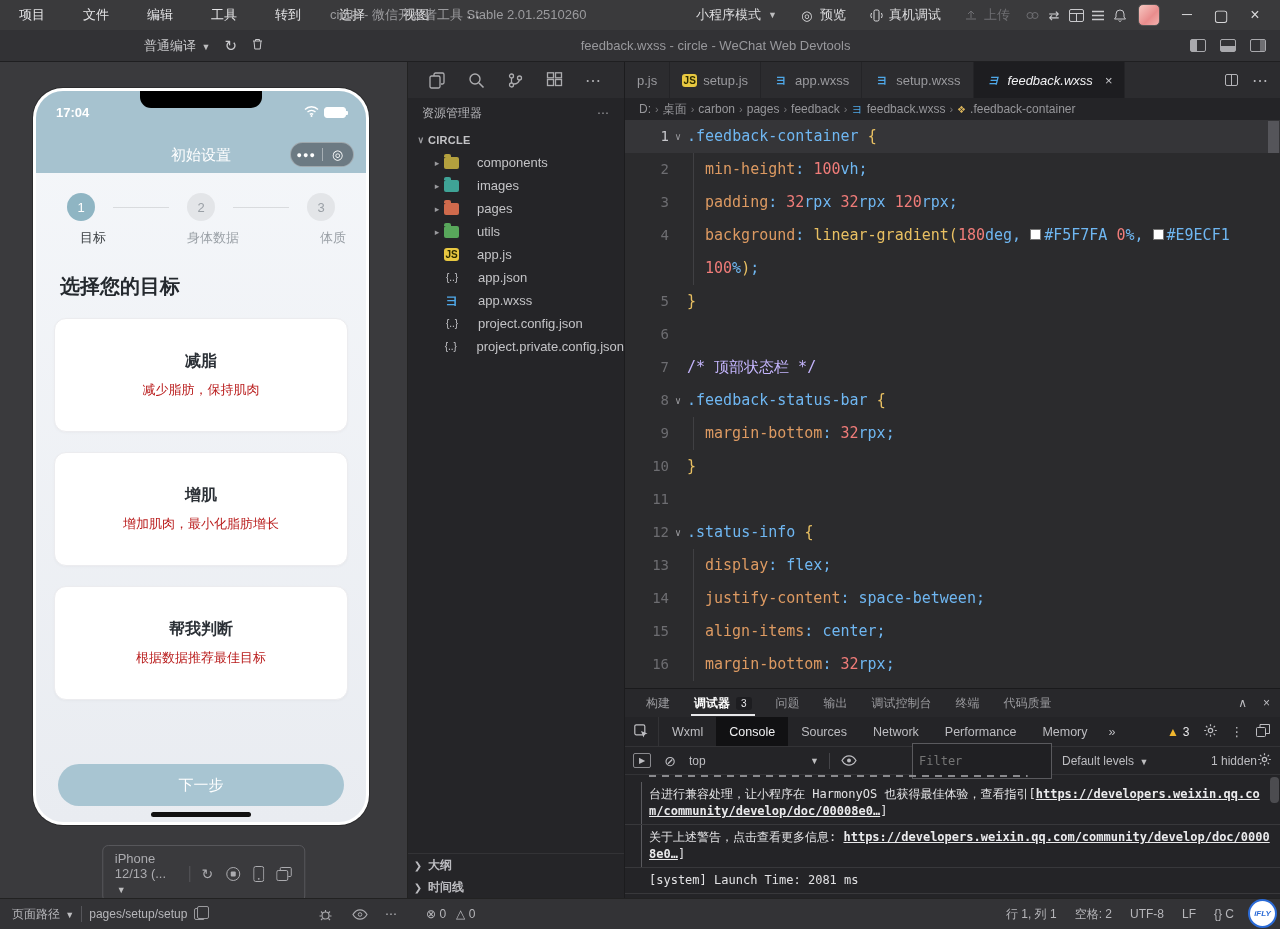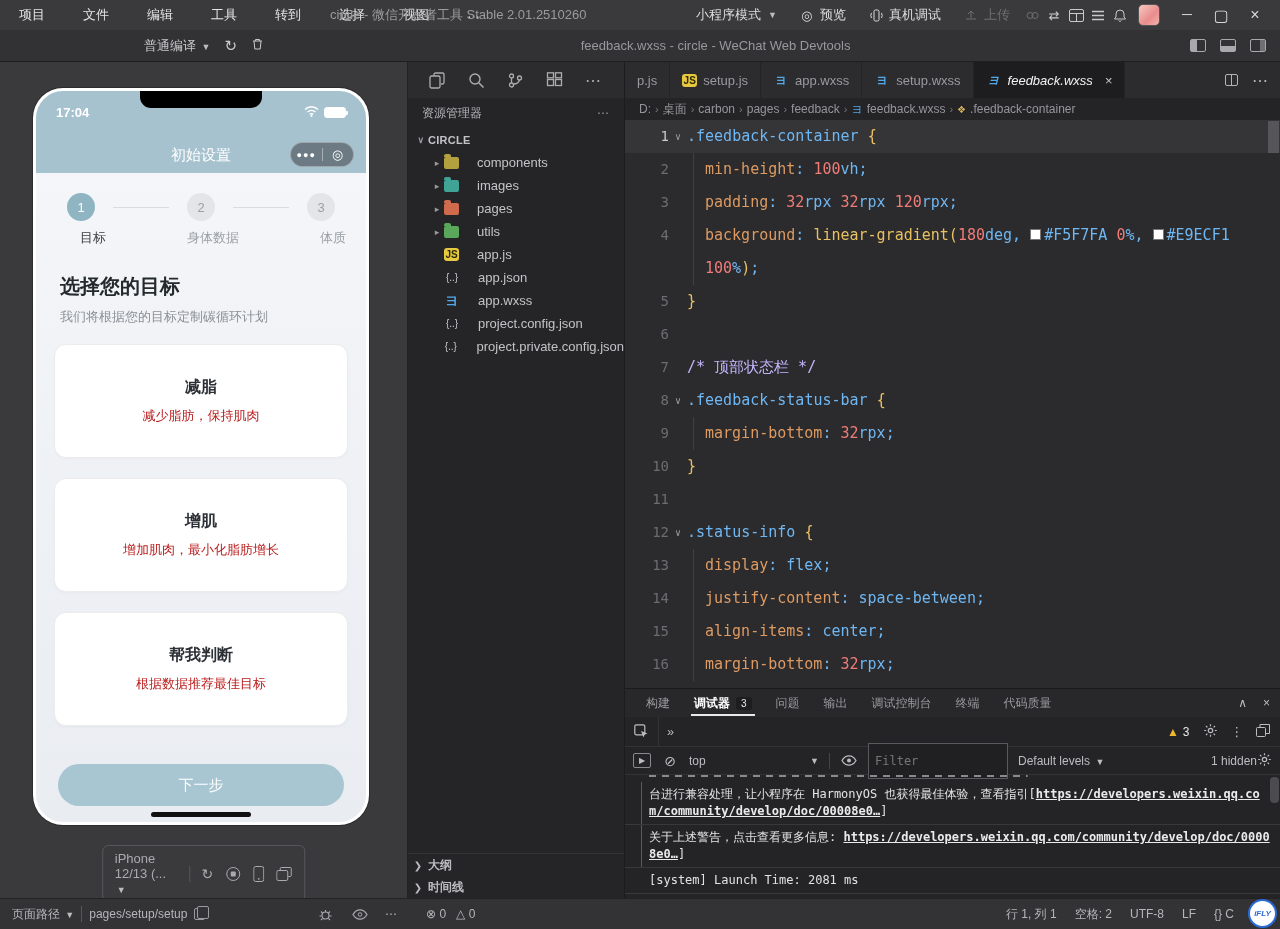--- a/index.html
+++ b/index.html
@@ -143,21 +143,21 @@
   .warnct { color:#e8e8ea; font-size:12px; display:flex; align-items:center; gap:4px; }
   .warn-tri { color:#f0b62e; font-size:12px; }
   .kebab { letter-spacing:0; color:#bdbdc1; }
 
   .console-toolbar { height:28px; display:flex; align-items:center; gap:10px; padding:0 8px; border-bottom:1px solid #333336; color:#bdbdc1; font-size:12px; }
   .ct-ico { display:inline-flex; width:18px; justify-content:center; }
   .ct-box { width:18px; height:15px; border:1px solid #8a8a8e; border-radius:2px; display:flex; align-items:center; justify-content:center; font-size:8px; color:#bdbdc1; }
   .ctx-dd { width:130px; display:flex; align-items:center; }
   .ctx-dd .cv { flex:1; }
   .vsep { width:1px; height:16px; background:#444448; }
-  .filter-input { width:140px; height:36px; background:#202023; border:1px solid #5a5a5e; color:#ddd; font-size:12px; padding:0 6px; outline:none; }
+  .filter-input { width:140px; height:36px; background:#202023; border:1px solid #5a5a5e; color:#ddd; font-size:12px; padding:0 6px; outline:none;margin-left:44px; }
   .ct-right { margin-left:auto; display:flex; align-items:center; }
 
   .console-msgs { flex:1; overflow:hidden; position:relative; font-family:"DejaVu Sans Mono",monospace; font-size:12px; color:#e2e2e4; }
   .clipline { height:7px; overflow:hidden; margin-left:24px;
     background:repeating-linear-gradient(90deg,#8a8a8e 0 7px,transparent 7px 13px);
     background-size:60% 2px; background-position:0 0; background-repeat:no-repeat; }
   .cmsg { padding:4px 10px 4px 24px; border-bottom:1px solid #38383b; line-height:17px; word-break:break-all; position:relative; }
   .cmsg.grp::before { content:""; position:absolute; left:16px; top:0; bottom:0; width:1px; background:#5a5a5e; }
   .cmsg .lnk { text-decoration:underline; font-weight:bold; color:#eaeaec; }
   .cprompt { padding:4px 10px; color:#4a8fe8; font-weight:bold; }
@@ -304,21 +304,20 @@
               <div class="circ">2</div>
               <div class="lbl">身体数据</div>
             </div>
             <span class="conn"></span>
             <div class="step">
               <div class="circ">3</div>
               <div class="lbl">体质</div>
             </div>
           </div>
         <div class="p-heading">选择您的目标</div>
-        <div class="p-subheading">我们将根据您的目标定制碳循环计划</div>
         <div class="goal-cards" id="goal-cards">
             <div class="goal-card">
               <div class="t">减脂</div>
               <div class="d">减少脂肪，保持肌肉</div>
             </div>
             <div class="goal-card">
               <div class="t">增肌</div>
               <div class="d">增加肌肉，最小化脂肪增长</div>
             </div>
             <div class="goal-card">
@@ -559,20 +558,28 @@
             <span>×</span>
           </div>
         </div>
       <div class="devtools-tabs">
         <span class="dt-inspect">
           <svg width="15" height="15" viewBox="0 0 15 15">
               <rect x="0.8" y="0.8" width="10" height="10" rx="1.5" fill="none" stroke="#bdbdc1" stroke-width="1.2"></rect>
               <path d="M7 7 L13.5 9.5 L10.6 10.6 L9.5 13.5 Z" fill="#bdbdc1"></path>
             </svg>
         </span>
+        <span id="dt-tabs" style="display:flex">
+            <span class="dt-tab">Wxml</span>
+            <span class="dt-tab active">Console</span>
+            <span class="dt-tab">Sources</span>
+            <span class="dt-tab">Network</span>
+            <span class="dt-tab">Performance</span>
+            <span class="dt-tab">Memory</span>
+          </span>
         <span class="dt-more">»</span>
         <span class="dt-right">
           <span class="warnct">
               <span class="warn-tri">▲</span>
               <span>3</span>
             </span>
           <span>
             <svg width="15" height="15" viewBox="0 0 15 15">
                 <circle cx="7.5" cy="7.5" r="2.2" fill="none" stroke="#bdbdc1" stroke-width="1.2"></circle>
                 <path d="M7.5 1.2 v2 M7.5 11.8 v2 M1.2 7.5 h2 M11.8 7.5 h2 M3 3 l1.4 1.4 M10.6 10.6 L12 12 M12 3 l-1.4 1.4 M4.4 10.6 L3 12" stroke="#bdbdc1" stroke-width="1.2"></path>

